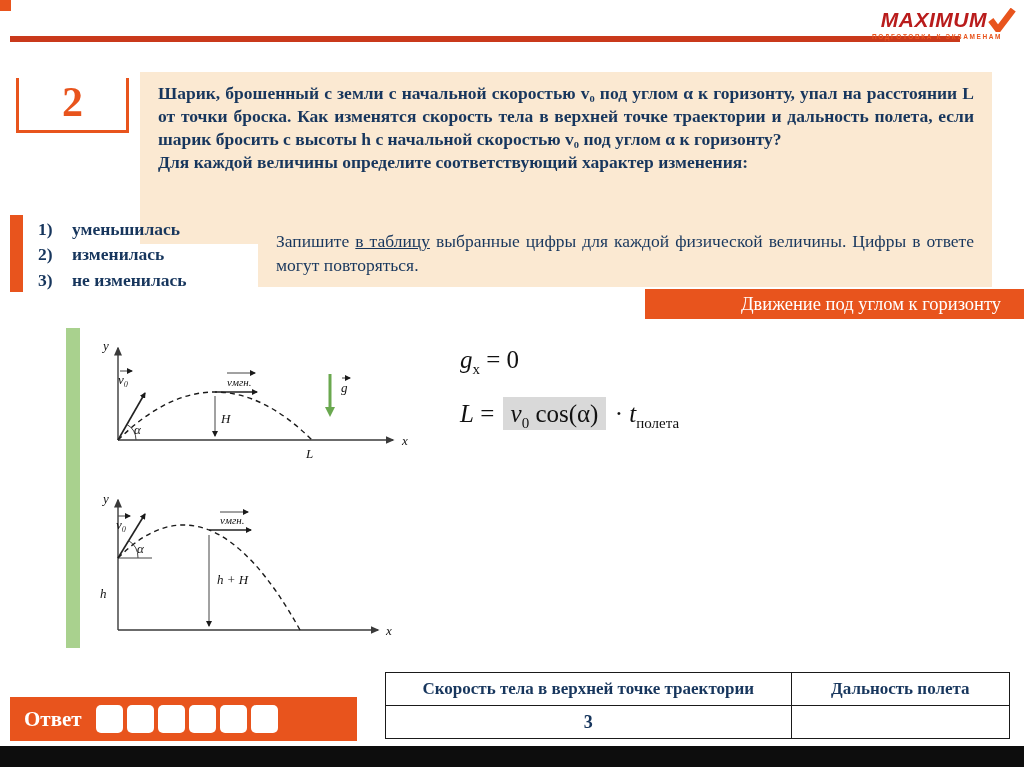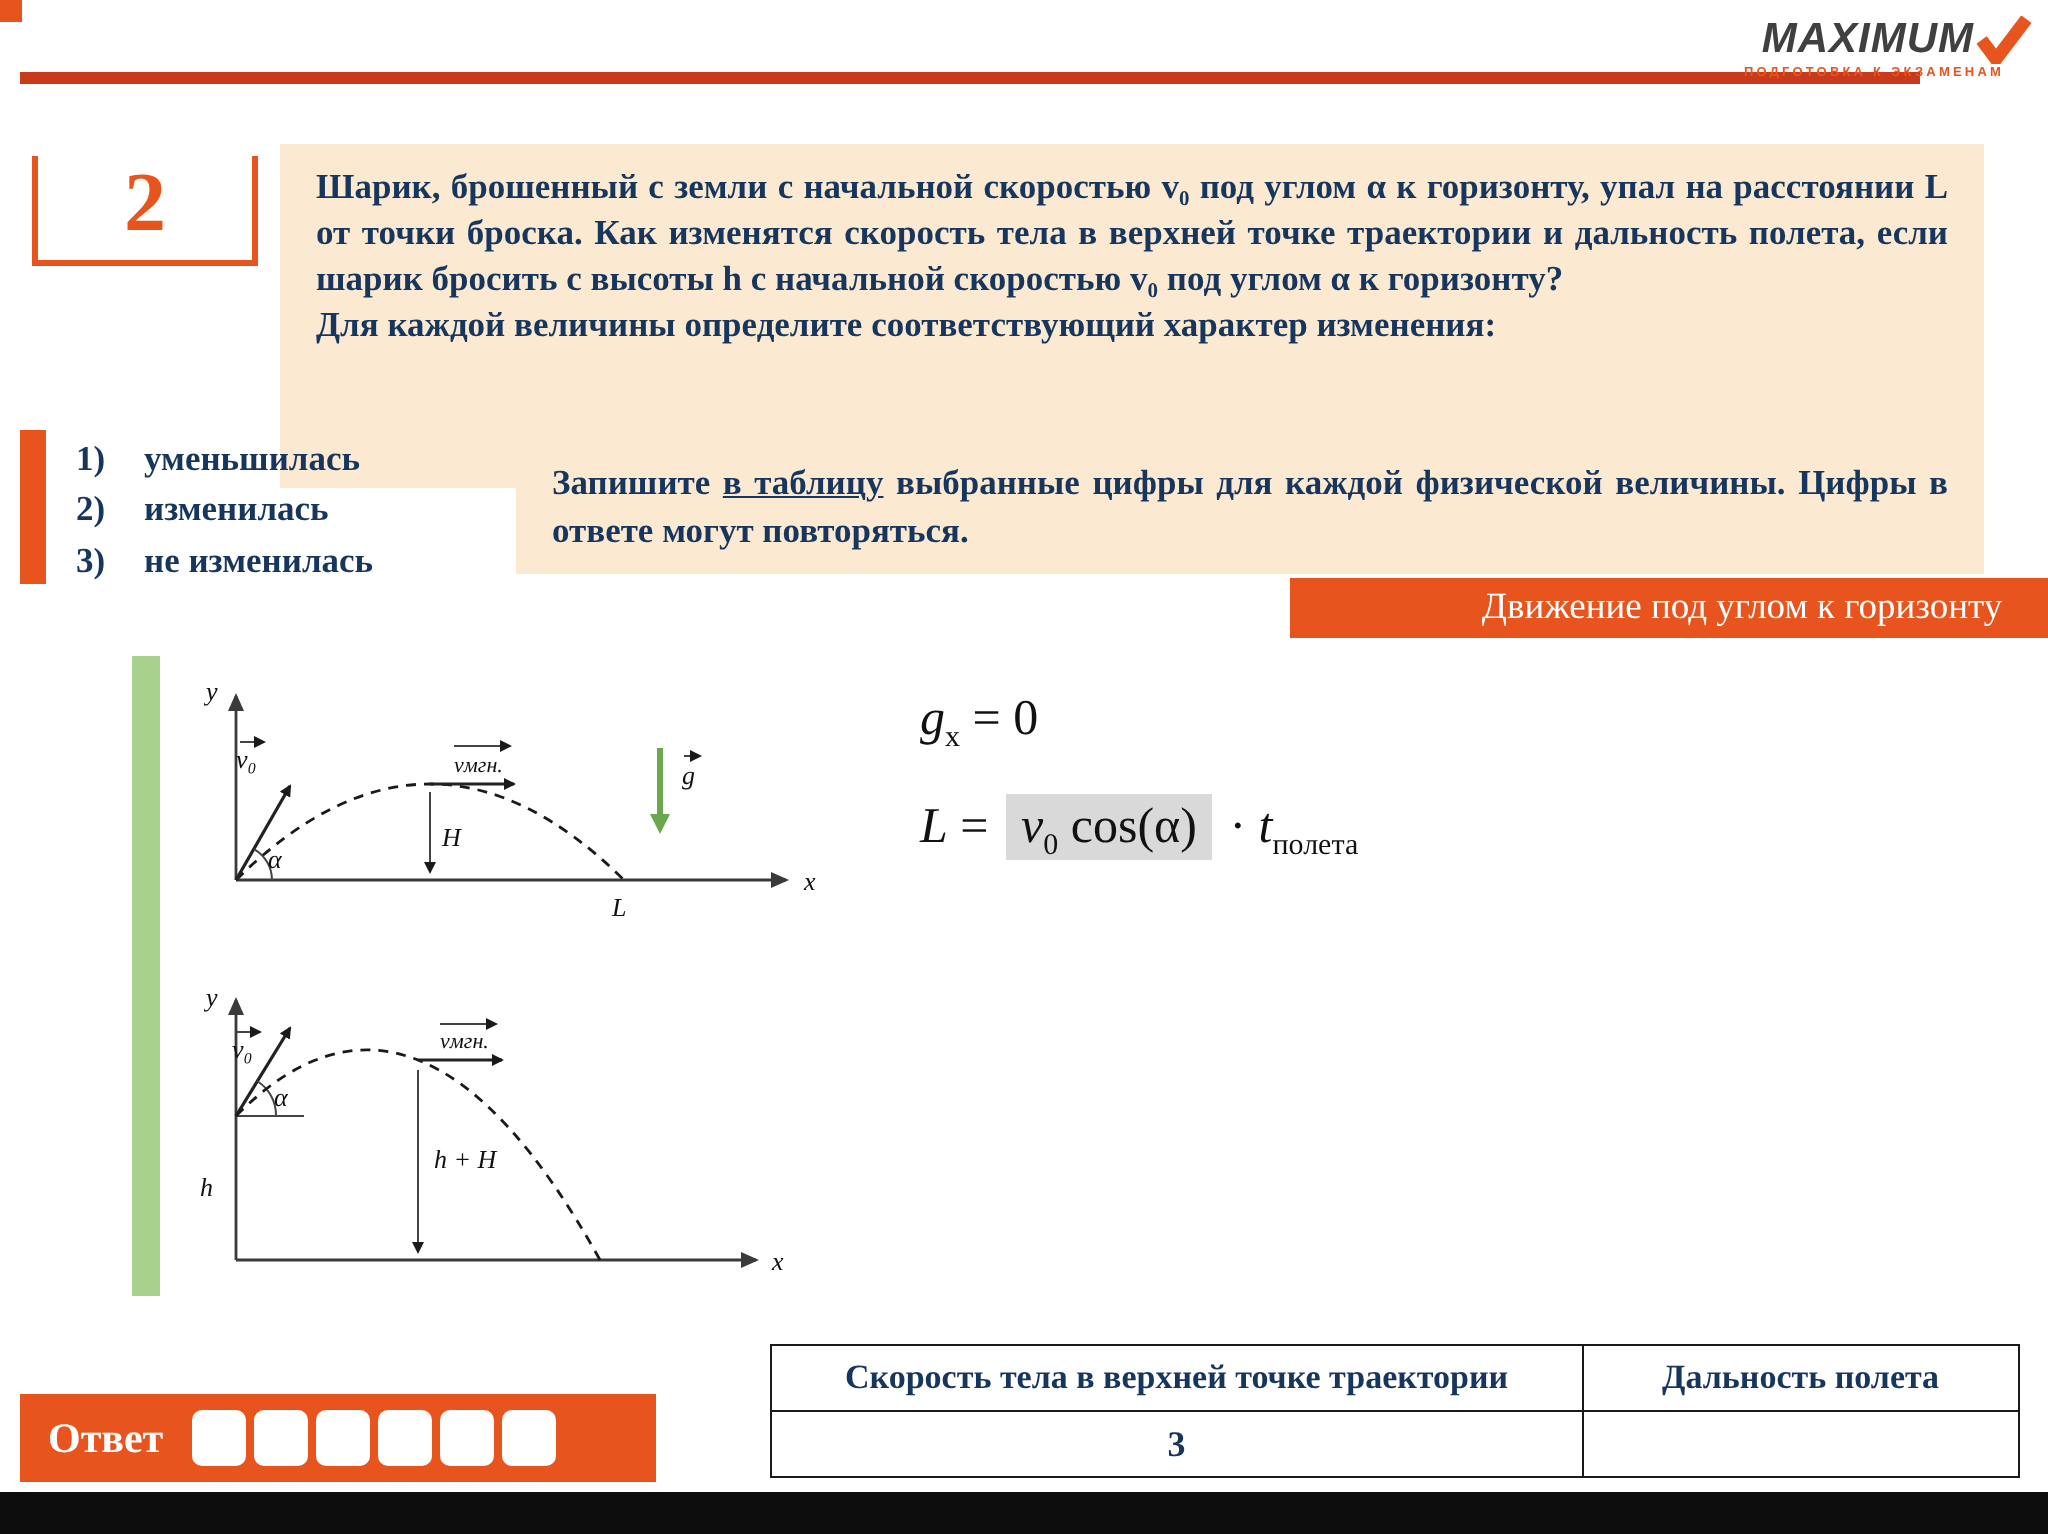--- a/index.html
+++ b/index.html
@@ -7,21 +7,21 @@
     width:1024px;height:767px;position:relative;background:#fff;
     font-family:"Liberation Serif","DejaVu Serif",serif;overflow:hidden;
   }
   .abs{position:absolute;}
   .corner{left:0;top:0;width:11px;height:11px;background:var(--accent);}
   .top-rule{left:10px;top:36px;width:950px;height:6px;background:var(--rule);}
 
   .logo{left:858px;top:8px;width:158px;}
   .logo-row{display:flex;align-items:center;justify-content:flex-end;gap:1px;}
   .logo-text{font-family:"Liberation Sans",sans-serif;font-weight:bold;font-style:italic;
-    font-size:21px;color:#404040;letter-spacing:.5px;}
+    font-size:21px;color:#b91c1c;letter-spacing:.5px;}
   .logo-check{width:28px;height:24px;}
   .logo-tagline{font-family:"Liberation Sans",sans-serif;font-size:6.5px;font-weight:bold;
     color:var(--accent);letter-spacing:1.6px;text-align:center;margin-top:1px;}
 
   .task-badge{left:16px;top:78px;width:113px;}
   .task-label{background:var(--accent);color:#fff;font-weight:bold;font-size:25px;
     text-align:center;padding:9px 0 8px;}
   .task-number{background:#fff;border:3px solid var(--accent);border-top:none;color:var(--accent);
     font-size:42px;font-weight:bold;text-align:center;padding:3px 0 7px;line-height:1;}
 
@@ -29,21 +29,21 @@
     padding:10px 18px;box-sizing:border-box;}
   .problem-box p{margin:0;color:var(--navy);font-weight:bold;font-size:17.5px;
     line-height:1.32;text-align:justify;}
 
   .options-bar{left:10px;top:215px;width:13px;height:77px;background:var(--accent);}
   .options{left:38px;top:217px;color:var(--navy);font-weight:bold;font-size:17.5px;line-height:1.45;}
   .option{display:flex;}
   .option-num{width:34px;}
 
   .instruction-box{left:258px;top:218px;width:734px;height:69px;background:var(--beige);
-    padding:12px 18px;box-sizing:border-box;color:var(--navy);font-weight:bold;
+    padding:12px 18px;box-sizing:border-box;color:var(--navy);font-weight:normal;
     font-size:17.5px;line-height:1.35;text-align:justify;}
   .u{text-decoration:underline;}
 
   .banner{left:645px;top:289px;width:362px;height:30px;background:var(--accent);color:#fff;
     font-size:18.5px;text-align:center;line-height:30px;padding-left:45px;}
 
   .green-bar{left:66px;top:328px;width:14px;height:320px;background:var(--green_bar);}
   .diagrams{left:90px;top:330px;}
 
   .axis{stroke:#3a3a3a;stroke-width:1.4;}
@@ -60,21 +60,21 @@
   .formula sub{font-size:15px;}
   .f1{left:460px;top:346px;}
   .f2{left:460px;top:400px;}
   .hl{background:var(--highlight);padding:3px 8px;margin:0 2px;}
 
   .answer-table{position:absolute;left:385px;top:672px;width:625px;border-collapse:collapse;table-layout:fixed;}
   .answer-table th,.answer-table td{border:1.6px solid #1a1a1a;height:30px;text-align:center;vertical-align:middle;}
   .answer-table th{color:var(--navy);font-size:17px;font-weight:bold;}
   .answer-table td{color:var(--navy);font-size:18px;font-weight:bold;}
 
-  .answer-box{left:10px;top:697px;width:318px;height:44px;background:var(--accent);
+  .answer-box{left:10px;top:697px;width:347px;height:44px;background:var(--accent);
     display:flex;align-items:center;gap:14px;padding:0 10px 0 14px;box-sizing:border-box;}
   .answer-label{color:#fff;font-weight:bold;font-size:21px;}
   .answer-cells{display:flex;gap:4px;}
   .cell{width:27px;height:28px;background:#fff;border-radius:5px;}
 
   .bottom-bar{left:0;top:746px;width:1024px;height:21px;background:var(--black_bar);}
 </style>
 </head>
 <body>
 

